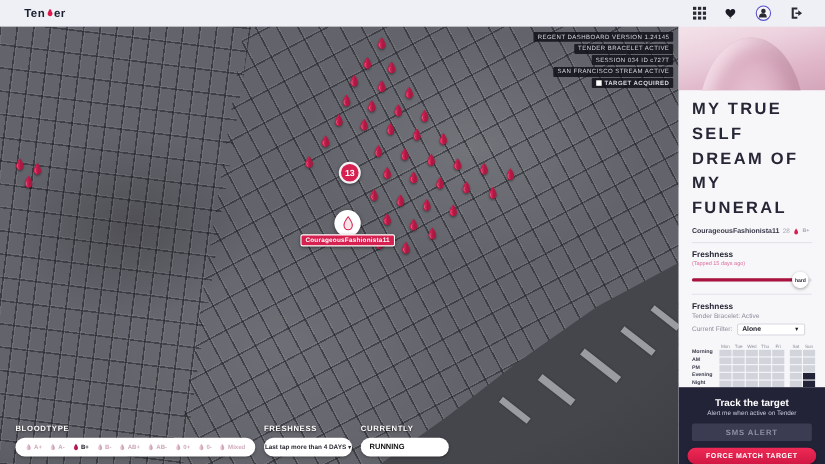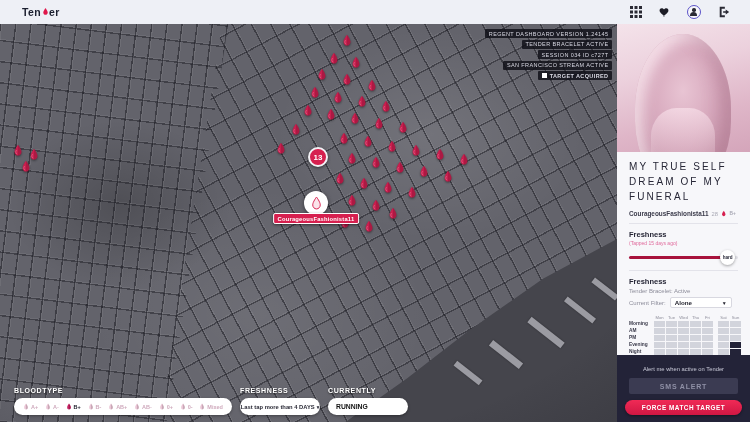--- a/index.html
+++ b/index.html
@@ -82,21 +82,21 @@
   .sidebar { position:absolute; left:617px; top:24px; width:133px; height:398px; background:#f7f7fa;
     display:flex; flex-direction:column; z-index:30; }
   .photo { height:146px; position:relative; overflow:hidden;
     background:linear-gradient(165deg,#f4e3ea 0%, #ecd1dd 35%, #dfb6c8 70%, #d4a5ba 100%); }
   .photo::before { content:""; position:absolute; left:18px; top:10px; width:96px; height:150px; border-radius:50% 50% 42% 42%;
     background:radial-gradient(60% 55% at 50% 38%, #e8c4d3 0%, #d8aabe 55%, #c795ab 100%);
     box-shadow:inset -10px -8px 18px rgba(164,106,130,.45), inset 8px 6px 14px rgba(255,240,246,.8); }
   .photo::after { content:""; position:absolute; left:34px; top:84px; width:64px; height:70px;
     background:linear-gradient(180deg, rgba(255,236,243,.55), rgba(199,147,169,.35)); border-radius:40% 40% 0 0; }
   .sb-content { padding:7px 12px 0 12px; flex:1; }
-  .headline { font-size:10px; font-weight:normal; letter-spacing:2.1px; line-height:1.5; color:#262636; width:108px; }
+  .headline { font-size:15px; font-weight:bold; letter-spacing:2.1px; line-height:1.5; color:#262636; width:108px; }
   .user-row { display:flex; align-items:center; margin-top:6px; gap:3px; }
   .user-name { font-size:6.4px; font-weight:bold; color:#3a3a4a; }
   .user-age { font-size:5.8px; color:#a9a9b5; }
   .user-row svg { width:5.5px; height:7px; }
   .user-blood { font-size:4.8px; color:#a9a9b5; font-weight:bold; }
   .divider { height:1px; background:#e3e3ea; margin:6px 0; }
   .sec-title { font-size:7.5px; font-weight:bold; color:#262636; }
   .fresh-sub { font-size:5px; color:#e06a9c; margin-top:1px; }
   .slider { position:relative; height:14px; margin-top:4px; }
   .slider .track { position:absolute; left:0; right:0; top:6px; height:3px; background:#e2e2e8; border-radius:2px; }
@@ -544,20 +544,21 @@
           <div class="cell"></div>
           <div class="cell"></div>
           <div class="cell"></div>
           <div class=""></div>
           <div class="cell"></div>
           <div class="cell on"></div>
         </div>
     </div>
 
     <div class="track-panel">
+      <div class="tp-title">Track the target</div>
       <div class="tp-sub">Alert me when active on Tender</div>
       <div class="sms-box">SMS ALERT</div>
       <div class="force-btn">FORCE MATCH TARGET</div>
     </div>
   </div>
 
   <div class="topbar">
     <div class="logo">
       <span>Ten</span>
       <svg viewBox="0 0 24 26">

